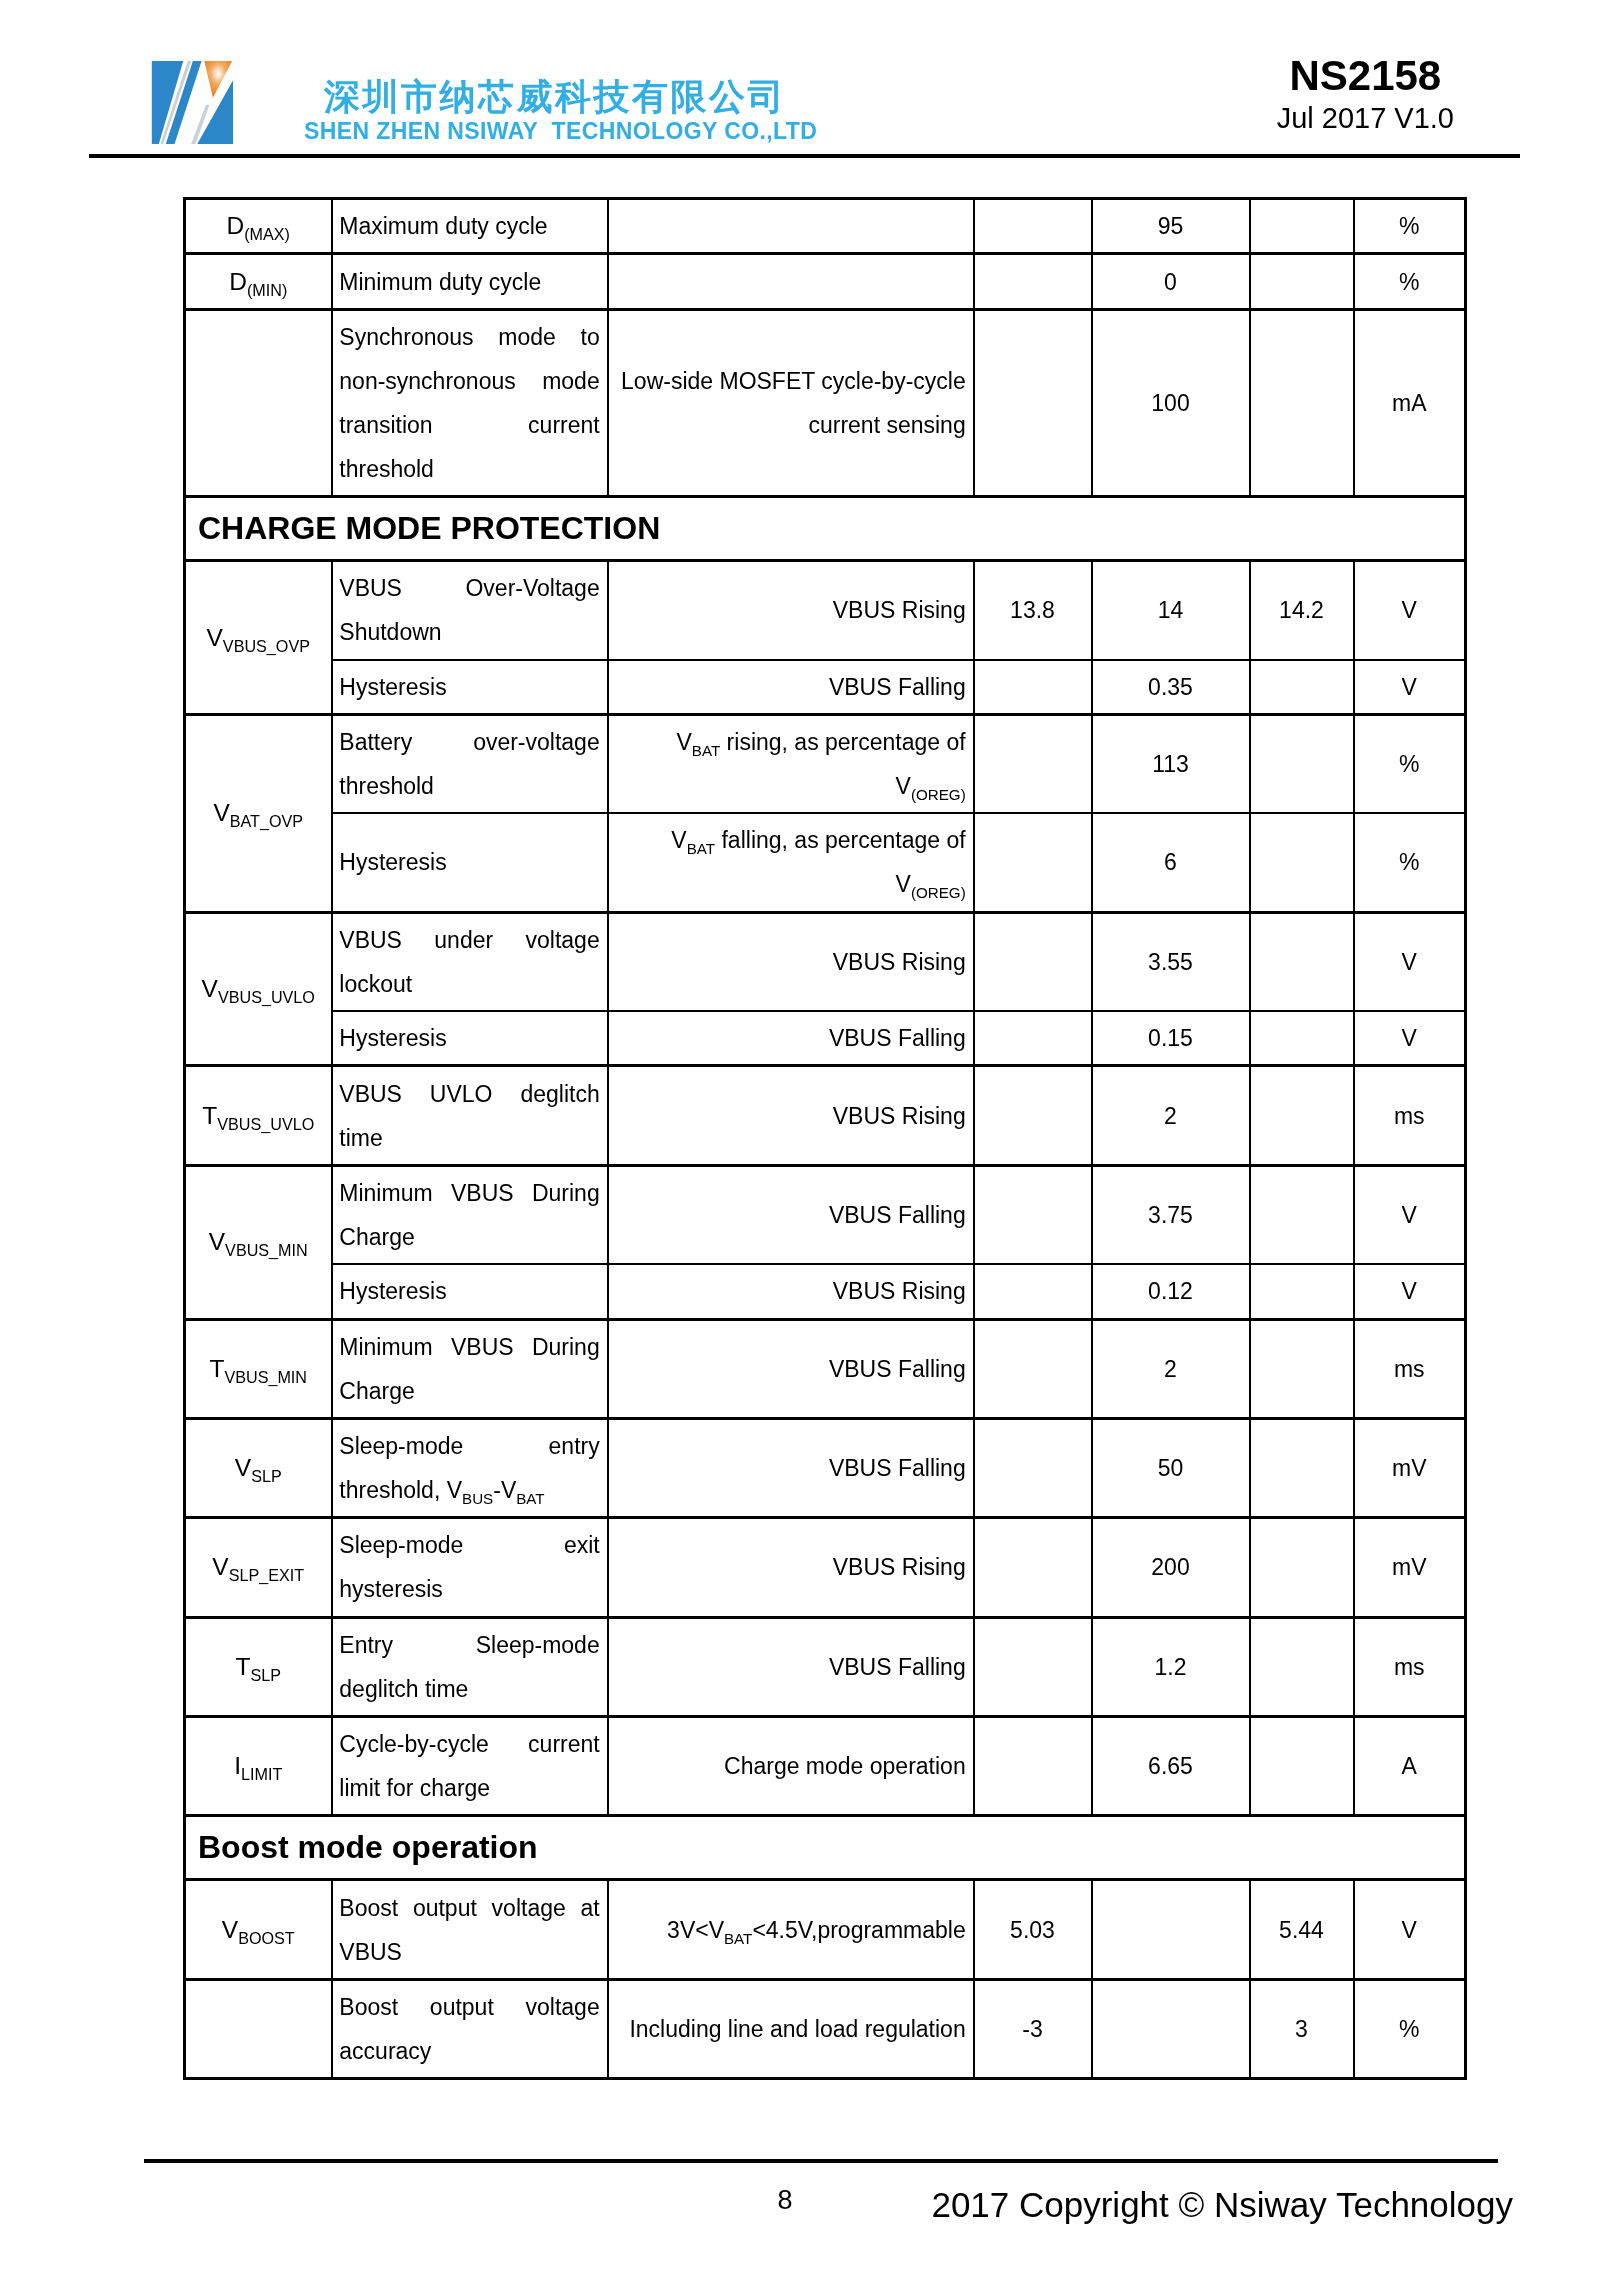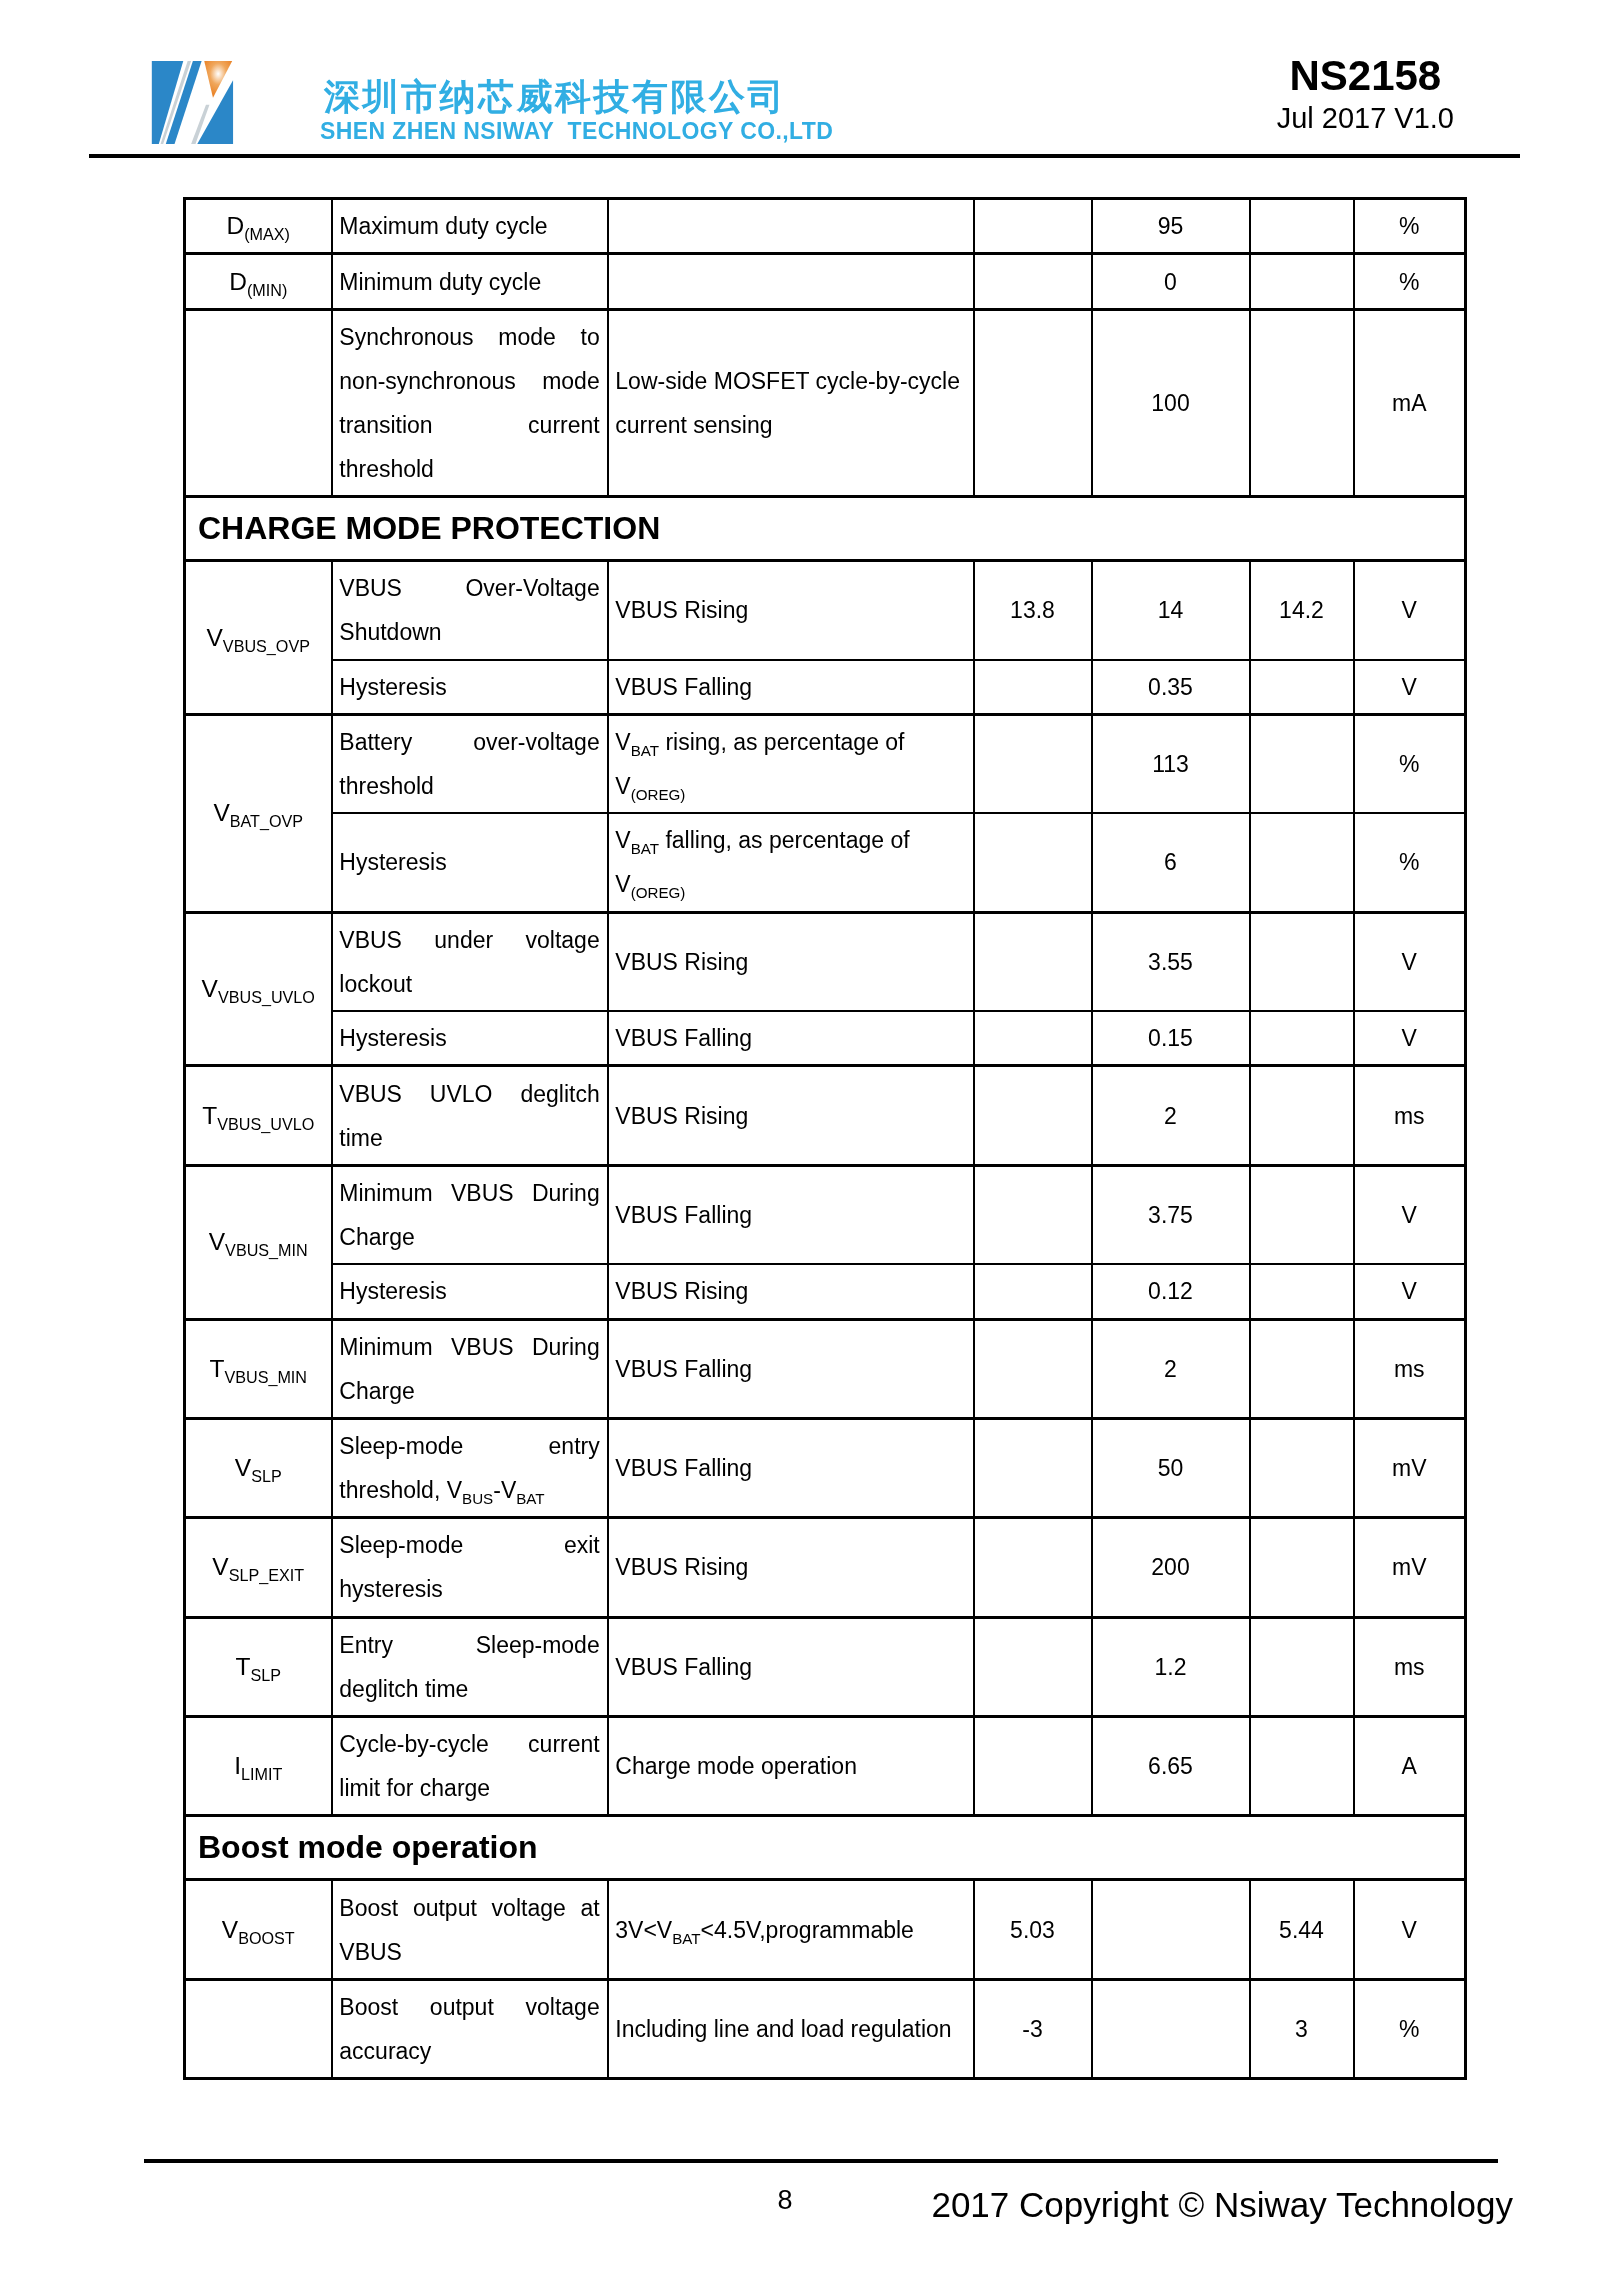--- a/index.html
+++ b/index.html
@@ -21,21 +21,20 @@
     position: absolute; left: 304px; top: 73px;
     font-size: 36px; font-weight: bold; letter-spacing: 2.5px;
     color: var(--brand);
     margin-left: 20px;
   }
   .company-en {
     position: absolute; left: 304px; top: 118px;
     font-size: 23px; font-weight: bold; letter-spacing: 0.4px;
     color: var(--brand);
     white-space: pre;
-    margin-left: 16px;
   }
   .doc-id {
     position: absolute; right: 169px; top: 51px;
     text-align: center;
   }
   .doc-part { font-size: 42px; font-weight: bold; line-height: 49px; }
   .doc-rev  { font-size: 29px; font-weight: normal; line-height: 36px; }
   .header-rule {
     position: absolute; left: 89px; top: 154px;
     width: 1431px; height: 4.2px; background: #000;
@@ -50,21 +49,21 @@
   }
   table.spec td {
     border: 2.5px solid #000;
     vertical-align: middle;
     padding: 4.2px 6.8px;
     line-height: 44px;
   }
   tr.group-start td { border-top-width: 3.4px; }
   td.sym   { text-align: center; font-size: 24.5px; padding: 4.2px 3.4px; margin-top: 12px; }
   td.param { text-align: justify; padding: 4.2px 13.5px 4.2px 11px; margin-left: 40px; }
-  td.cond  { text-align: left; padding: 4.2px 5px; }
+  td.cond  { text-align: right; padding: 4.2px 5px; }
   td.val   { text-align: center; }
   td.unit  { text-align: center; }
   tr.section td {
     font-weight: bold; font-size: 32px;
     text-align: left; padding: 12px 5px 12px 12px;
     line-height: 37px;
     border-top-width: 3.4px; border-bottom-width: 3.4px;
   }
   sub { font-size: 0.66em; line-height: 0; }
   

